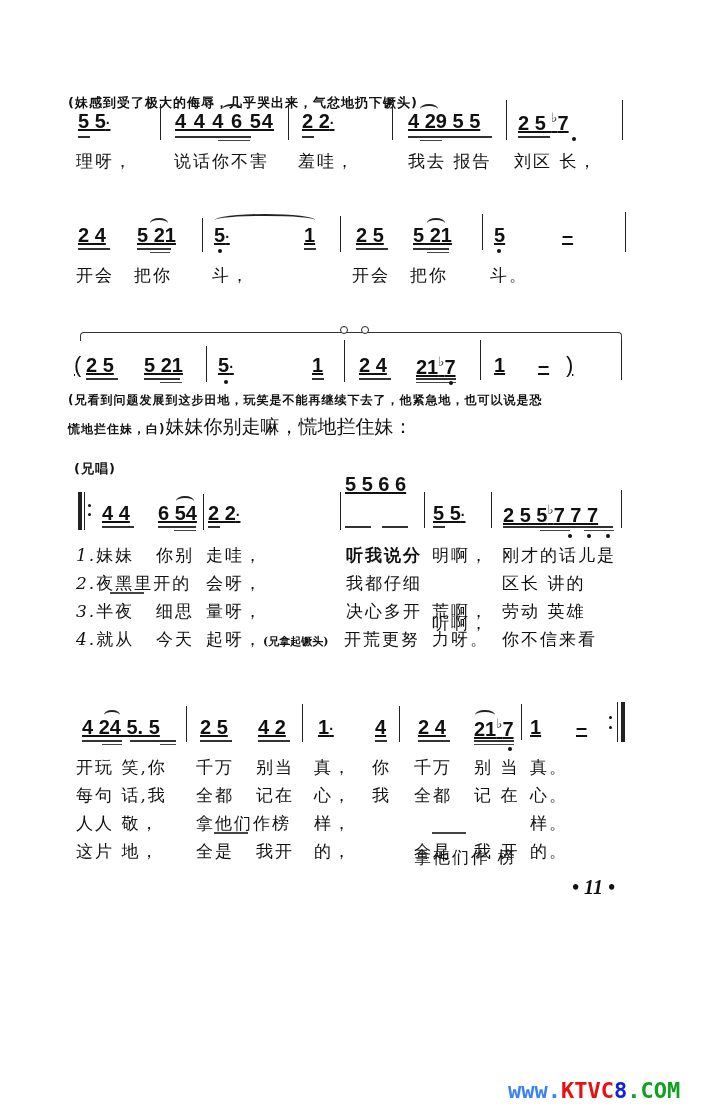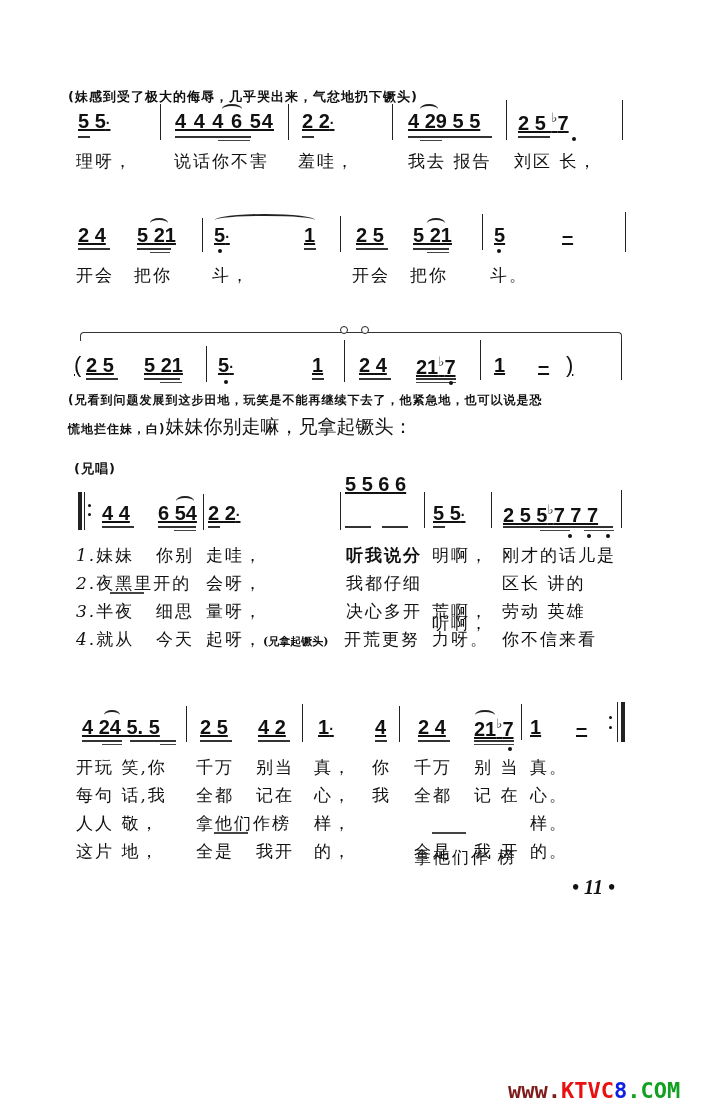--- a/index.html
+++ b/index.html
@@ -18,21 +18,21 @@
     .dot { position: absolute; width: 4px; height: 4px; border-radius: 50%; background: #111; }
     .slur { position: absolute; border-top: 2px solid #222; border-radius: 50% 50% 0 0; height: 8px; }
     .flat { font-size: 13px; vertical-align: super; font-weight: normal; }
     .big { font-size: 19px; font-family: "DejaVu Serif", serif; }
     .pagenum { font-family: "Liberation Serif", serif; font-style: italic; font-weight: bold; font-size: 20px; }
     .watermark { font-family: "DejaVu Sans Mono", monospace; font-size: 22px; font-weight: bold; letter-spacing: 0px; }
   </style>
 </head>
 <body>
 
-<div class="abs stage" style="left:68px;top:88px;">(妹感到受了极大的侮辱，几乎哭出来，气忿地扔下镢头)</div>
+<div class="abs stage" style="left:68px;top:94px;">(妹感到受了极大的侮辱，几乎哭出来，气忿地扔下镢头)</div>
 
 <div>
   <div class="abs note" style="left:78px;top:110px;">5 5<span style="font-size:14px">·</span></div>
   <div class="ul" style="left:78px;top:136px;width:12px;"></div>
   <div class="bar thin" style="left:160px;top:104px;height:36px;"></div>
   <div class="abs note" style="left:175px;top:110px;letter-spacing:1px;">4 4 4 6 54</div>
   <div class="slur" style="left:222px;top:104px;width:20px;"></div>
   <div class="ul" style="left:175px;top:136px;width:76px;"></div>
   <div class="ul2" style="left:218px;top:140px;width:32px;"></div>
   <div class="bar thin" style="left:288px;top:104px;height:36px;"></div>
@@ -114,21 +114,21 @@
   <div class="dot" style="left:449px;top:381px;"></div>
   <div class="bar thin" style="left:480px;top:340px;height:40px;"></div>
   <div class="abs note" style="left:494px;top:354px;">1</div>
   <div class="abs note" style="left:538px;top:354px;">–</div>
   <div class="abs note" style="left:566px;top:352px;font-weight:normal;font-size:22px;">)</div>
   <div class="bar thin" style="left:621px;top:340px;height:40px;"></div>
 </div>
 
 <div class="abs stage" style="left:68px;top:392px;font-size:12px;">(兄看到问题发展到这步田地，玩笑是不能再继续下去了，他紧急地，也可以说是恐</div>
 <div class="abs" style="left:68px;top:414px;">
-  <span class="stage" style="font-size:12px;">慌地拦住妹，白)</span><span class="big">妹妹你别走嘛，兄拿起镢头：</span>
+  <span class="stage" style="font-size:12px;">慌地拦住妹，白)</span><span class="big">妹妹你别走嘛，慌地拦住妹：</span>
 </div>
 
 <div class="abs stage" style="left:74px;top:460px;">(兄唱)</div>
 
 <div>
   <div class="bar" style="left:78px;top:492px;height:38px;width:4px;"></div>
   <div class="bar thin" style="left:84px;top:492px;height:38px;"></div>
   <div class="dot" style="left:88px;top:504px;width:3px;height:3px;"></div>
   <div class="dot" style="left:88px;top:513px;width:3px;height:3px;"></div>
   <div class="abs note" style="left:102px;top:502px;">4 4</div>
@@ -260,14 +260,14 @@
     <div class="abs lyric" style="left:314px;top:840px;">的，</div>
     <div class="abs lyric" style="left:414px;top:840px;">全是</div>
     <div class="abs lyric" style="left:474px;top:840px;">我 开</div>
     <div class="abs lyric" style="left:530px;top:840px;">的。</div>
   </div>
 </div>
 
 <div class="abs pagenum" style="left:572px;top:876px;">• 11 •</div>
 
 <div class="abs watermark" style="left:508px;top:1078px;">
-  <span style="color:#7f1d1d;">www.</span><span style="color:#e81010;">KTV</span><span style="color:#1020e0;"><span style="color:#e81010;">C</span>8</span><span style="color:#12a020;">.COM</span>
+  <span style="color:#3b82f6;">www.</span><span style="color:#e81010;">KTV</span><span style="color:#1020e0;"><span style="color:#e81010;">C</span>8</span><span style="color:#12a020;">.COM</span>
 </div>
 
 </body></html>

